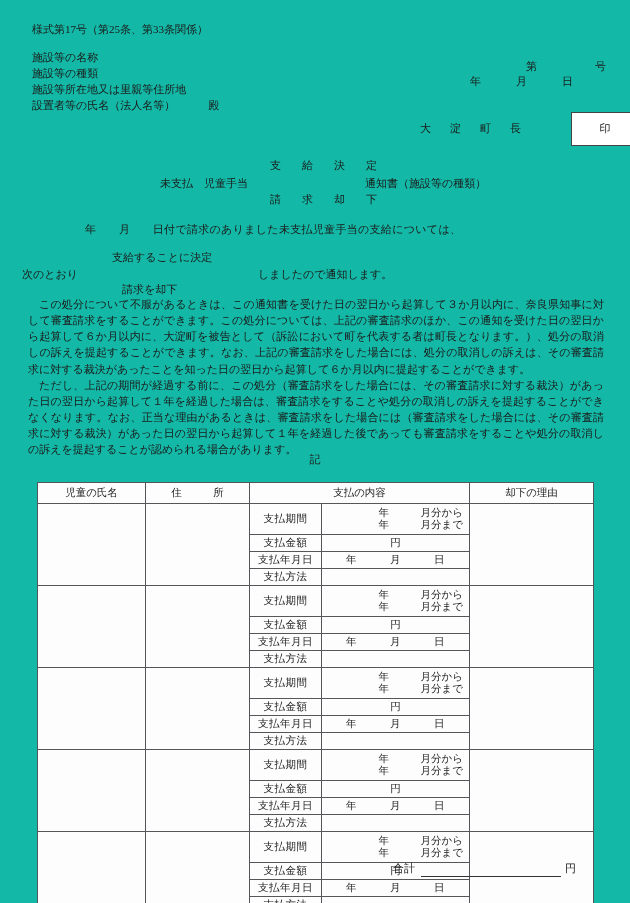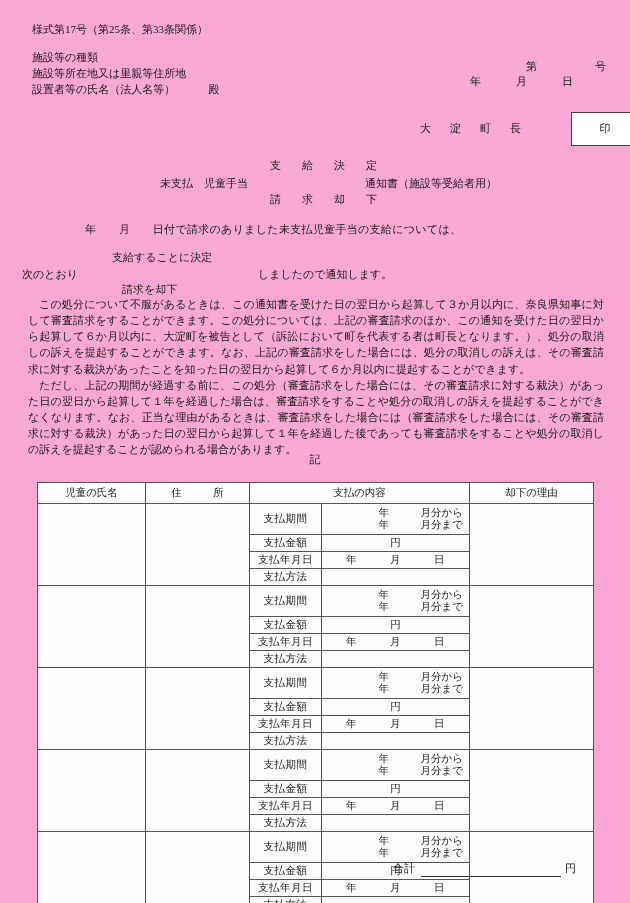--- a/index.html
+++ b/index.html
@@ -8,21 +8,21 @@
     background: #ffffff;
   }
   body {
     font-family: "Liberation Serif", "DejaVu Serif", serif;
     color: #1a1a1a;
   }
   #page {
     position: relative;
     width: 630px;
     height: 903px;
-    background: #f9a8d4;
+    background: #14b8a6;
     overflow: hidden;
     font-size: 11px;
     line-height: 1.42;
   }
 
   
   .form-no {
     position: absolute;
     left: 32px;
     top: 22px;
@@ -276,40 +276,41 @@
   .total-unit { margin-left: 4px; }
 </style>
 </head>
 <body>
 
 <div id="page">
 
   <div class="form-no">様式第17号（第25条、第33条関係）</div>
 
   <div class="facility-block">
+    <div class="fline">施設等の名称</div>
     <div class="fline">施設等の種類</div>
     <div class="fline">施設等所在地又は里親等住所地</div>
     <div class="fline">設置者等の氏名（法人名等）　　　殿</div>
   </div>
 
   <div class="doc-number">第　　　　　号</div>
   <div class="doc-date">年　　　月　　　日</div>
 
   <div class="issuer-row">
     <div class="issuer-name">大　淀　町　長</div>
     <div class="seal-box">
       <span>印</span>
     </div>
   </div>
 
   <div class="title-area">
     <div class="title-left">未支払　児童手当</div>
     <div class="title-stack-top">支　給　決　定</div>
     <div class="title-stack-bot">請　求　却　下</div>
-    <div class="title-right">通知書（施設等受給者用）</div>
+    <div class="title-right">通知書（施設等の種類）</div>
   </div>
 
   <div class="intro-line">年　　月　　日付で請求のありました未支払児童手当の支給については、</div>
 
   <div class="decision-area">
     <div class="dec-left">次のとおり</div>
     <div class="dec-top">支給することに決定</div>
     <div class="dec-bot">請求を却下</div>
     <div class="dec-right">しましたので通知します。</div>
   </div>

